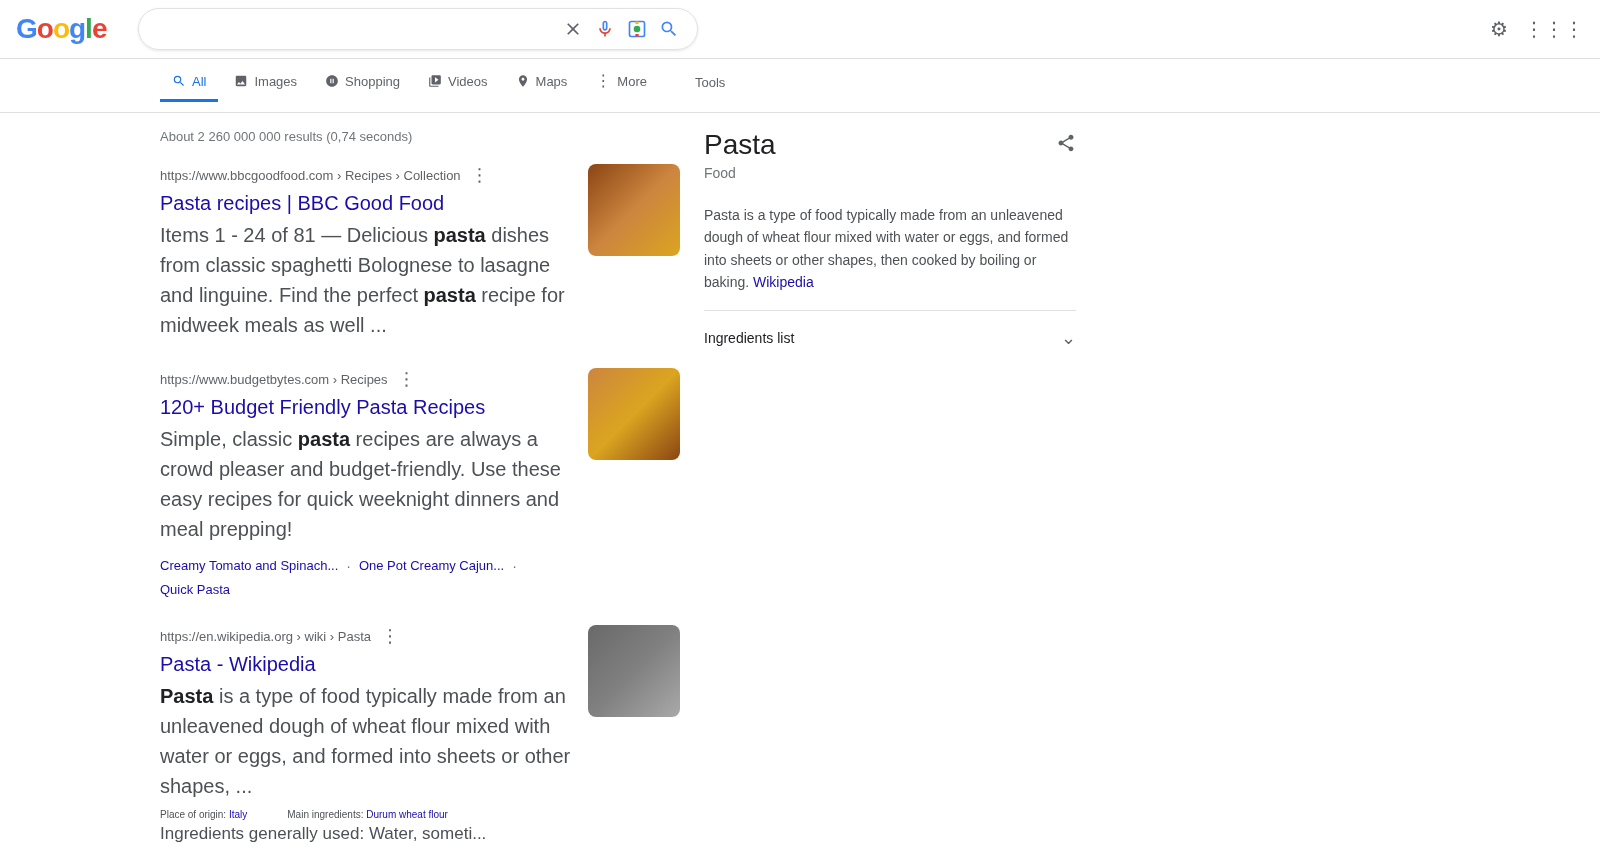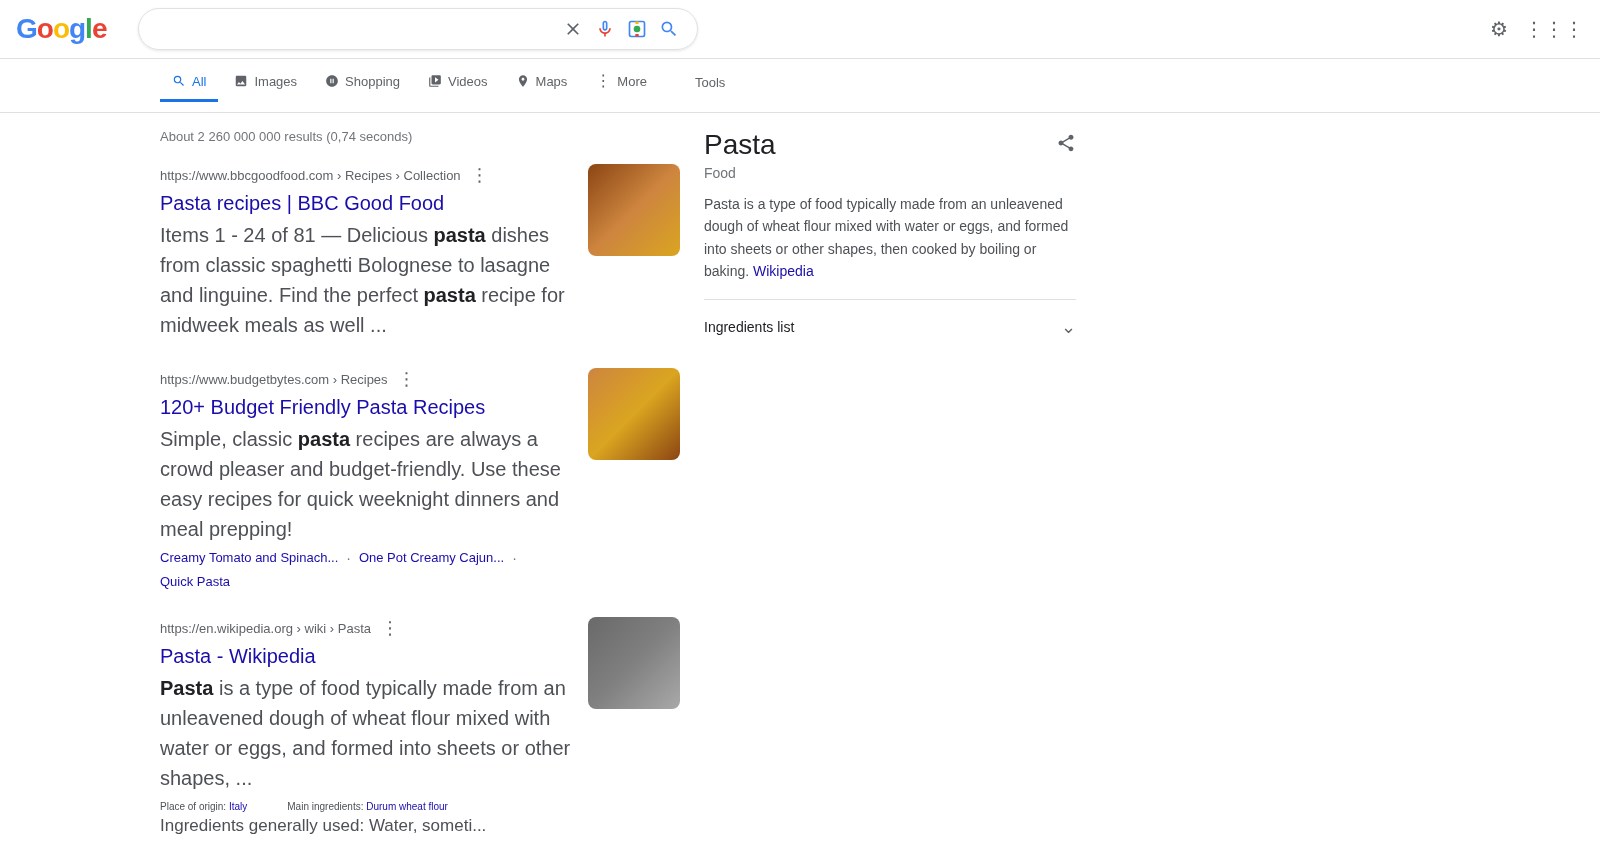--- a/index.html
+++ b/index.html
@@ -158,21 +158,21 @@
     }
     .result-desc {
       color: #4d5156;
       font-size: 20px;
       line-height: 1.5;
     }
     .result-desc b { color: #202124; }
     .result-links {
       display: flex;
       gap: 8px;
-      margin-top: 6px;
+      margin-top: 14px;
       flex-wrap: wrap;
     }
     .result-link {
       color: #1a0dab;
       font-size: 13px;
       text-decoration: none;
       cursor: pointer;
     }
     .result-link-sep { color: #70757a; }
 
@@ -286,21 +286,21 @@
       margin-bottom: 4px;
     }
     .kg-title {
       font-size: 28px;
       font-weight: 400;
       color: #202124;
     }
     .kg-subtitle {
       font-size: 14px;
       color: #70757a;
-      margin-bottom: 12px;
+      margin-bottom: 23px;
     }
     .share-btn {
       background: none;
       border: none;
       cursor: pointer;
       color: #5f6368;
       font-size: 18px;
     }
     .kg-desc {
       font-size: 14px;

